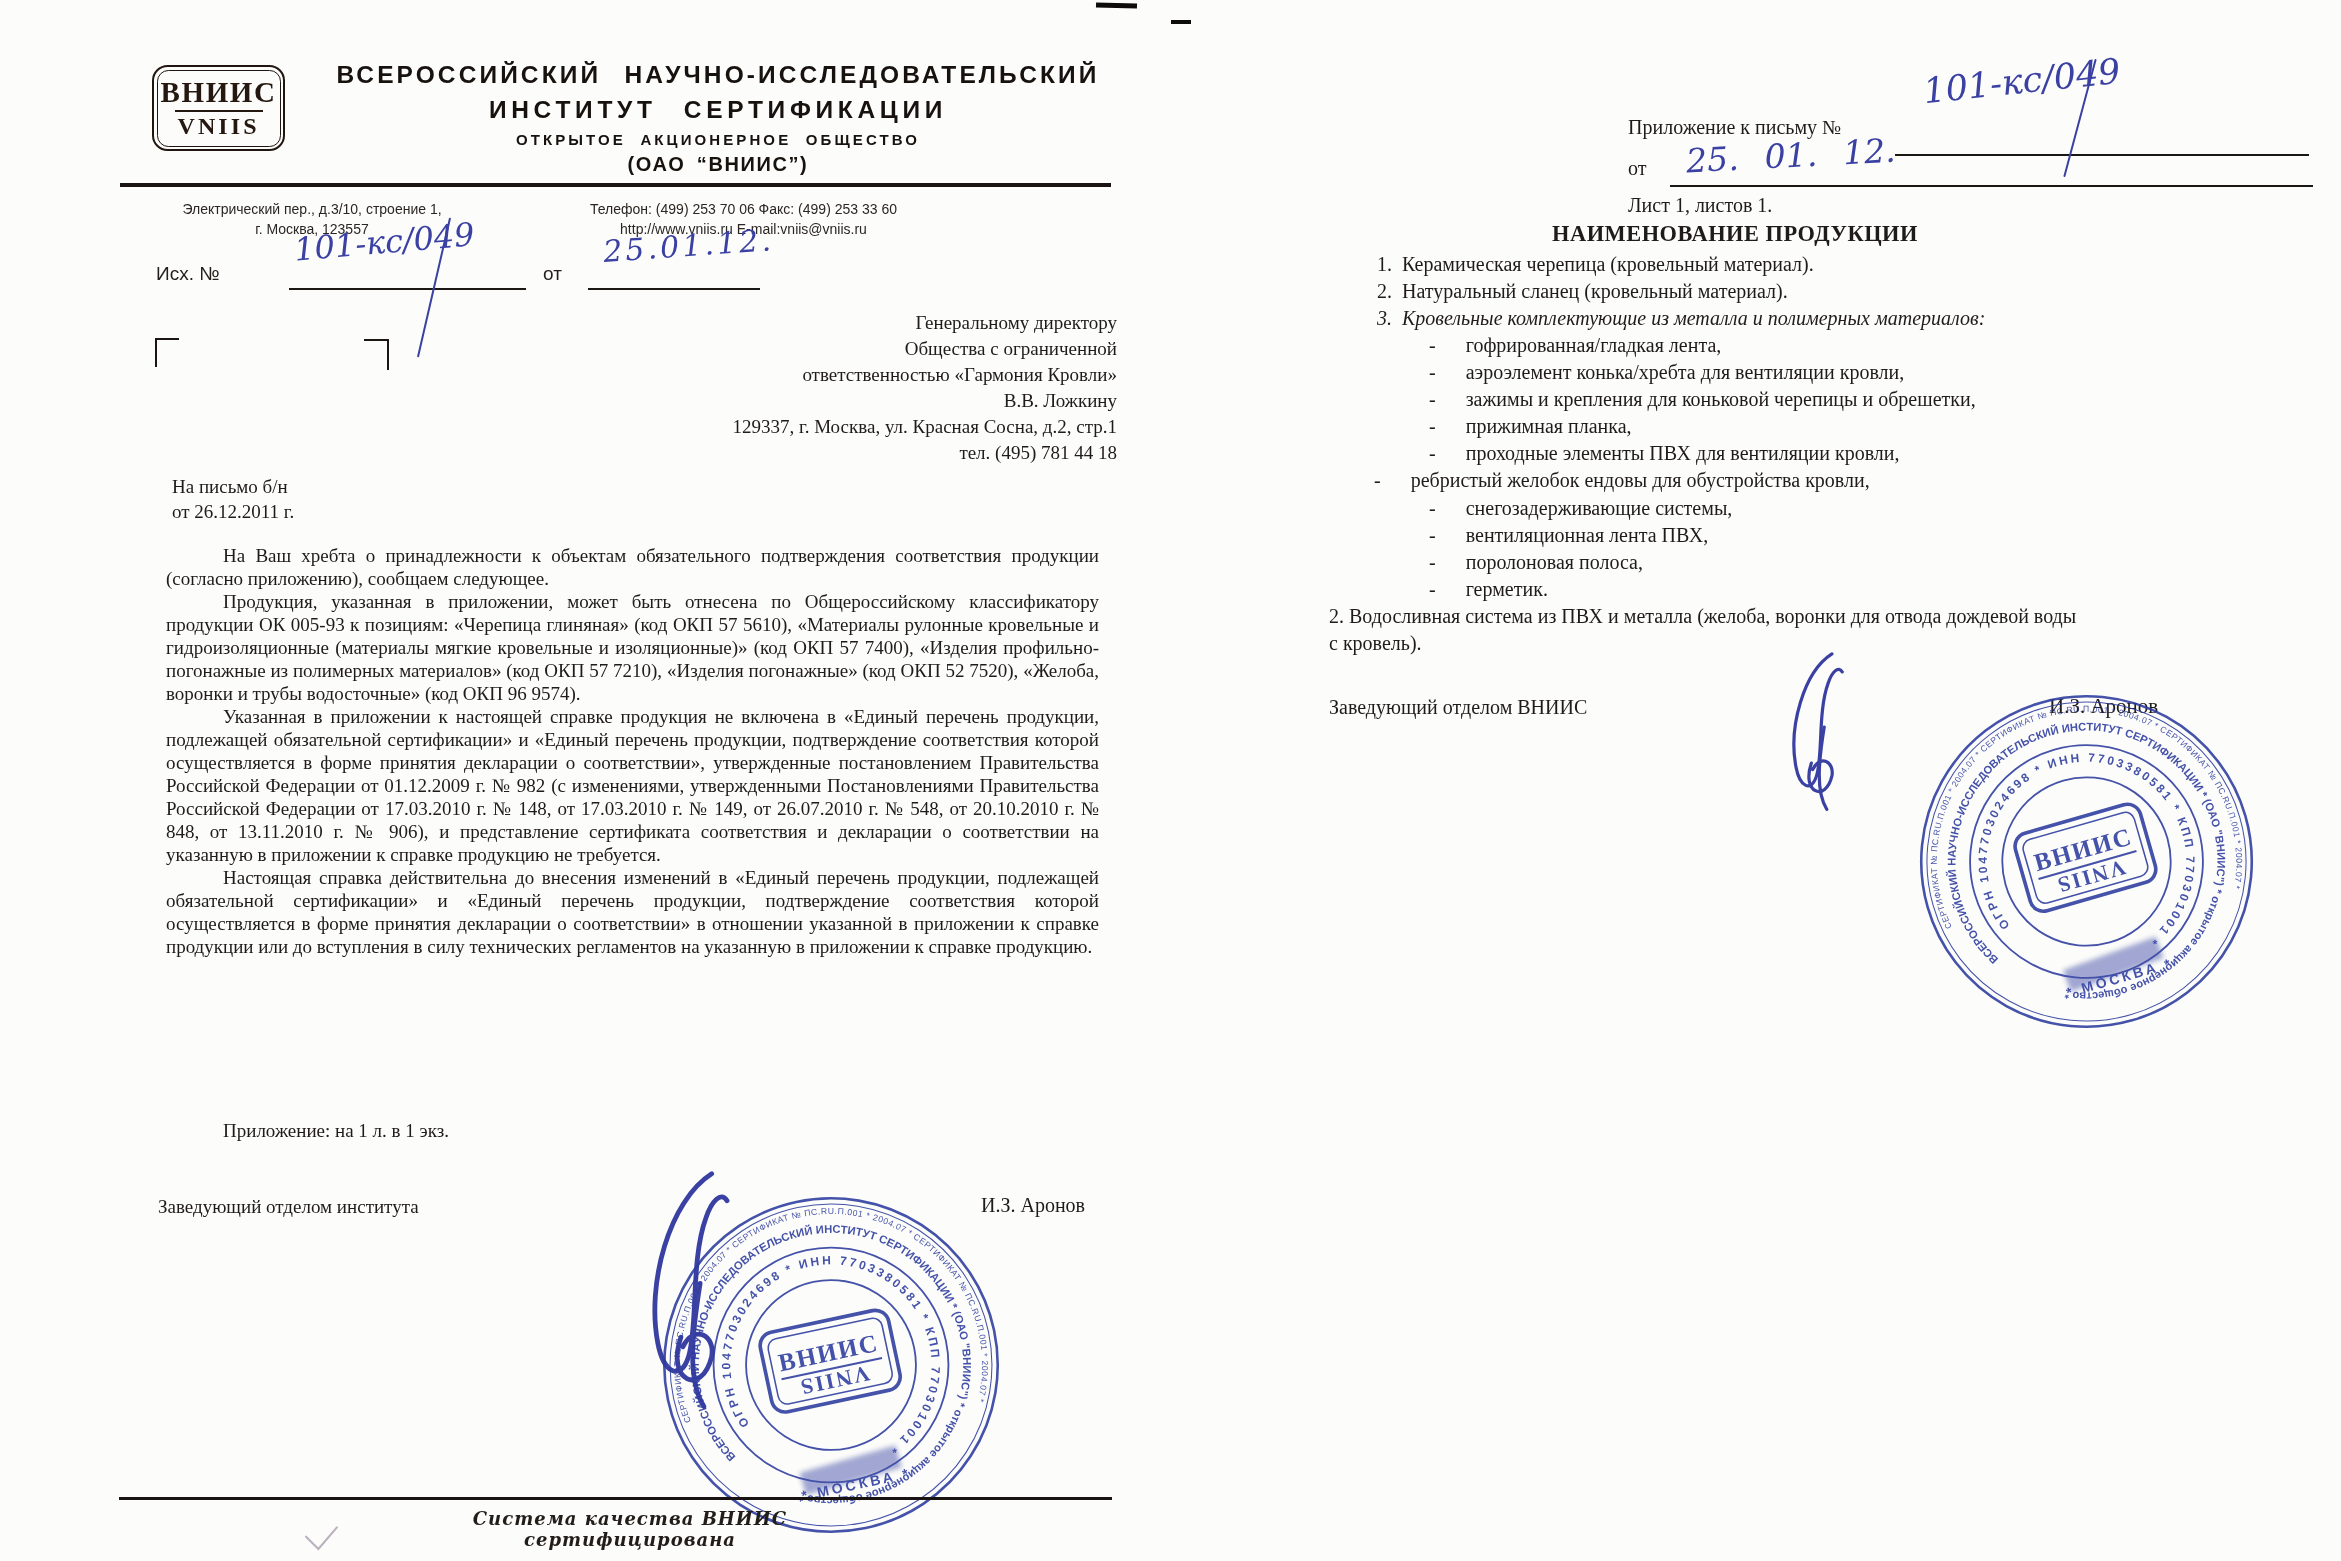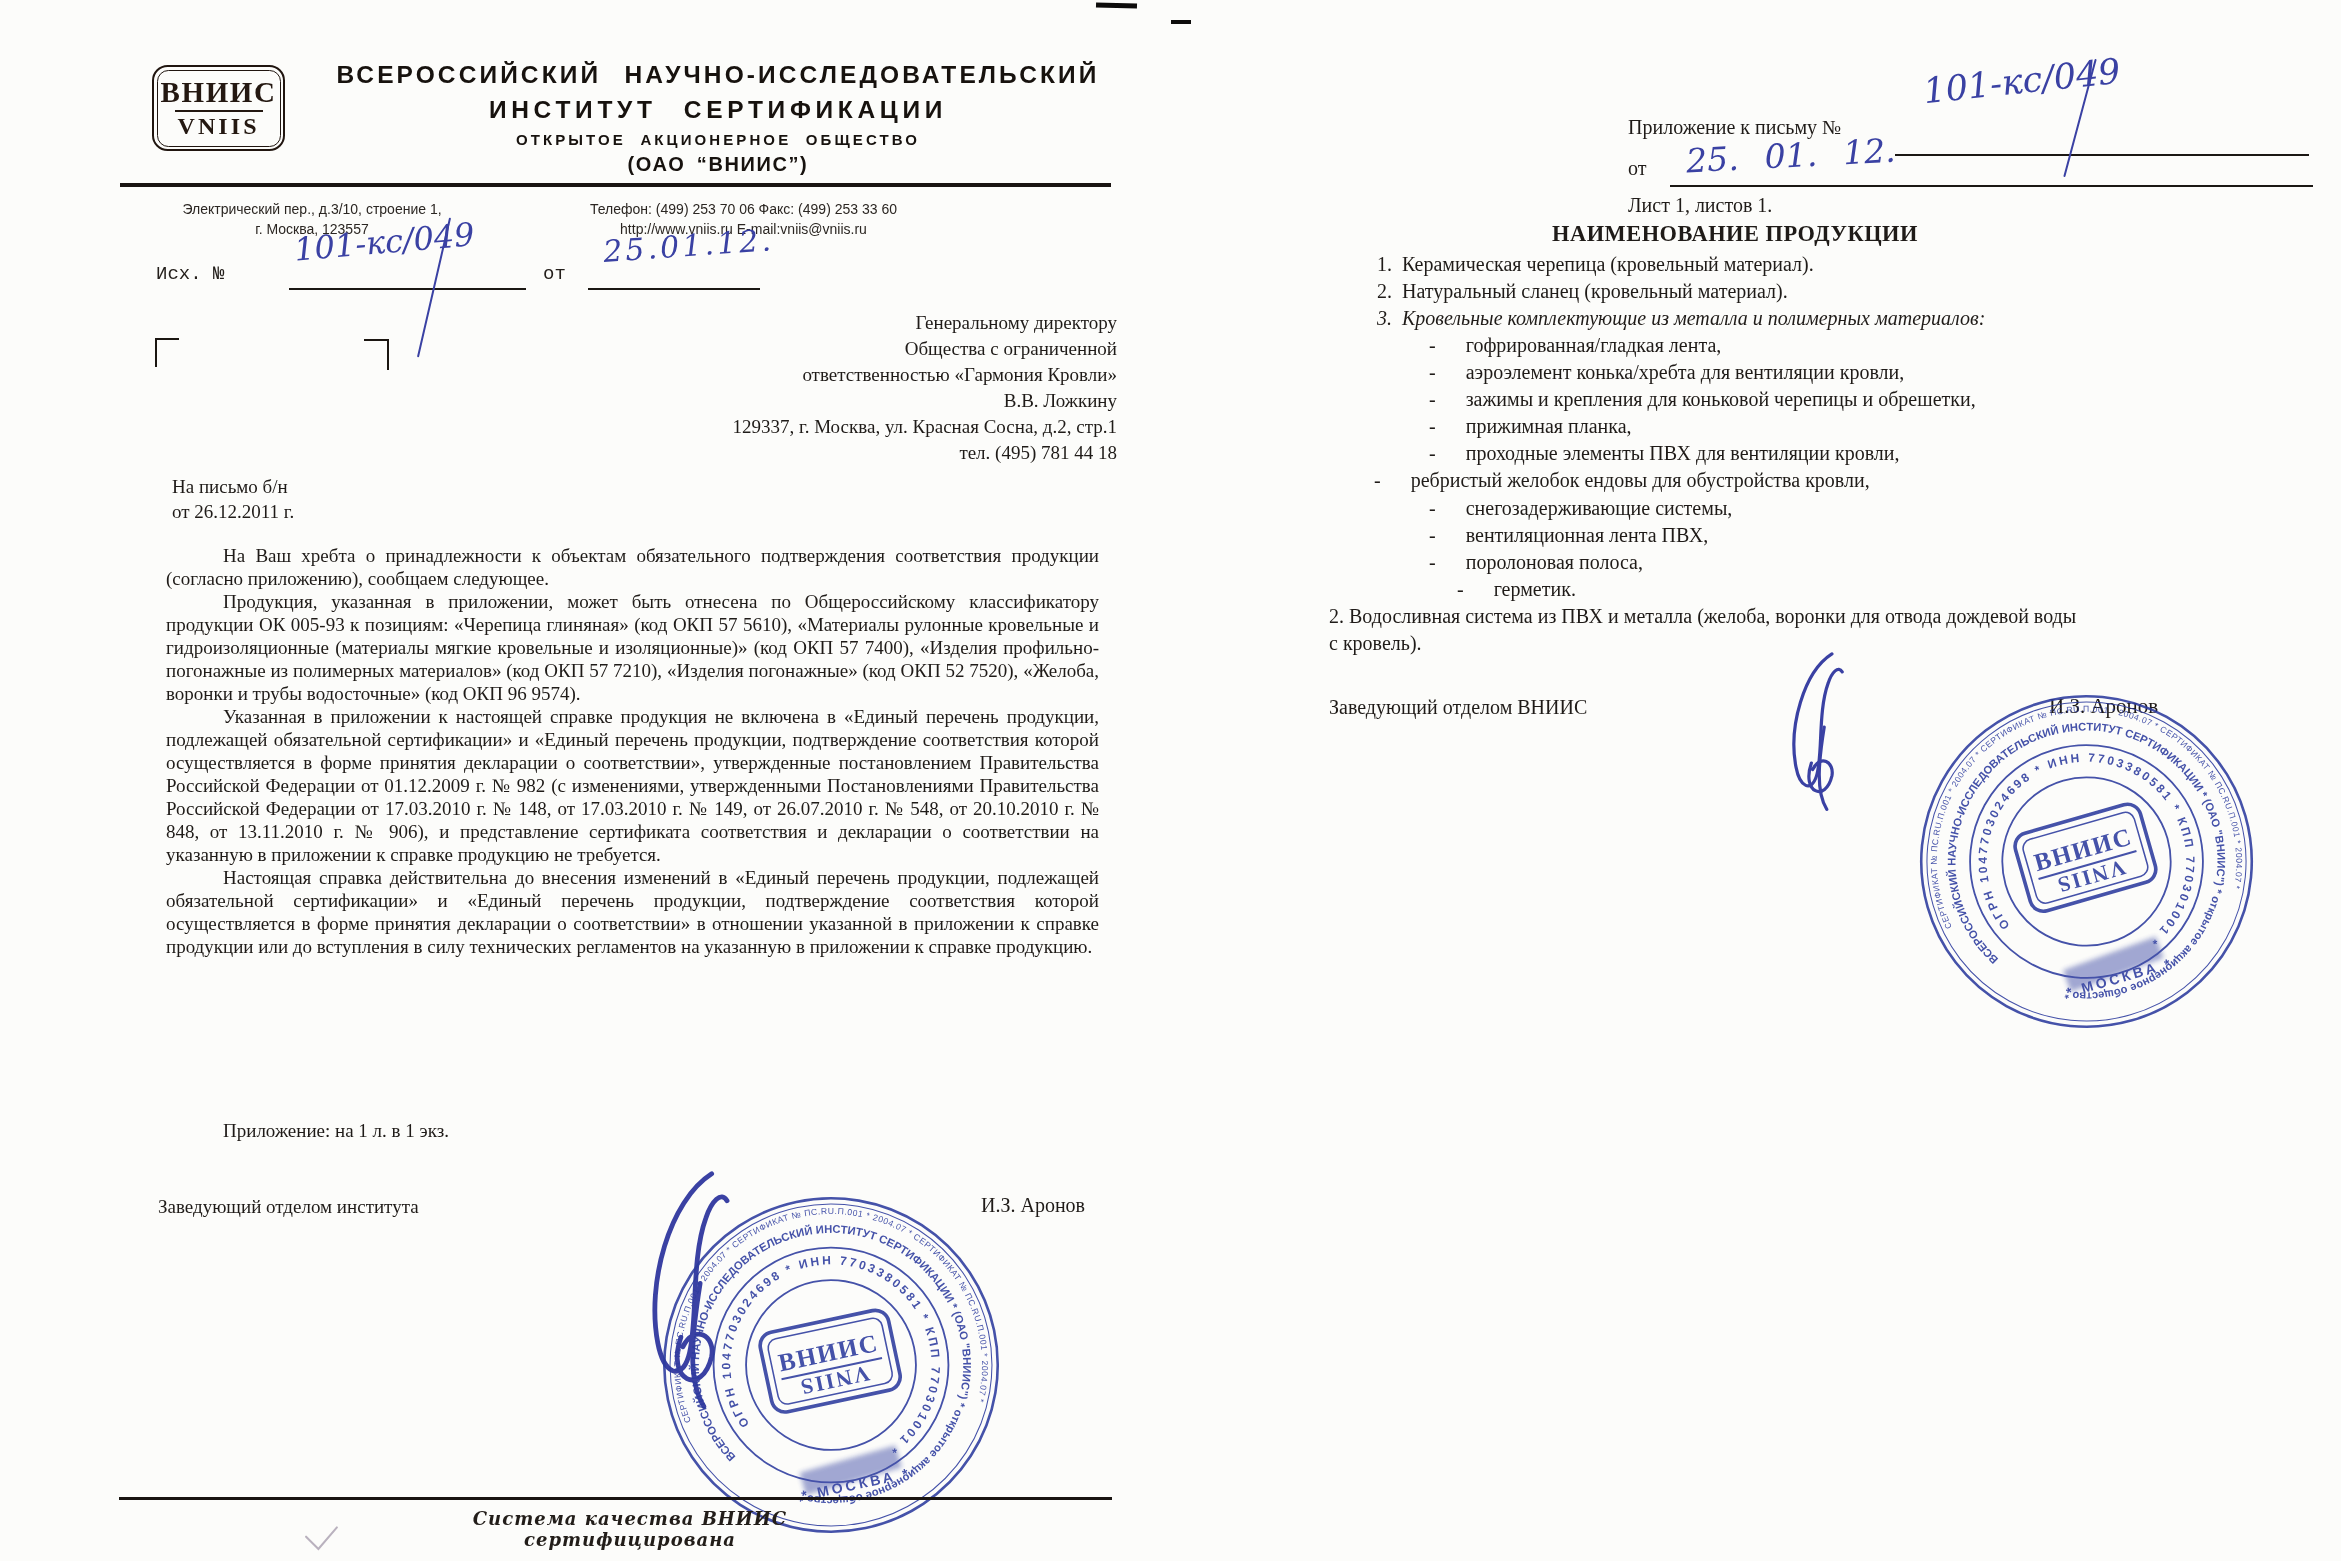--- a/index.html
+++ b/index.html
@@ -13,21 +13,21 @@
   .logo-ru{font-family:"Liberation Serif",serif;font-weight:bold;font-size:29px;letter-spacing:1.6px;color:#241811;line-height:1;}
   .logo-rule{width:88px;height:2.6px;background:#241811;margin:3.1px 0 2.1px;}
   .logo-en{font-family:"Liberation Serif",serif;font-weight:bold;font-size:24px;letter-spacing:3.1px;color:#241811;line-height:1;}
   .lh{text-align:center;font-family:"Liberation Sans",sans-serif;font-weight:bold;color:#17120e;}
   .lh1{font-size:24.5px;letter-spacing:3.1px;word-spacing:13.5px;}
   .lh2{font-size:24.5px;letter-spacing:4.7px;word-spacing:15.6px;margin-top:7.3px;}
   .lh3{font-size:15px;letter-spacing:3.1px;word-spacing:7.3px;margin-top:6.8px;}
   .lh4{font-size:20px;letter-spacing:1.6px;word-spacing:4.2px;margin-top:4.7px;}
   .rule{position:absolute;background:#191411;}
   .small-sans{font-family:"Liberation Sans",sans-serif;font-size:14px;line-height:20px;color:#2b2622;text-align:center;}
-  .mono{font-family:Liberation Mono, monospace;font-size:19px;color:#241f1b;}
+  .mono{font-family:Liberation Sans, sans-serif;font-size:19px;color:#241f1b;}
   .uline{position:absolute;height:2.1px;background:#1b1713;}
   .serif36{font-size:19px;line-height:26px;}
   .serif38{font-size:20px;}
   .body-text{width:933px;font-size:19px;line-height:23px;text-align:justify;}
   .body-text p{margin:0;text-indent:57px;}
   .bold{font-weight:bold;}
   .hand{font-family:"DejaVu Serif",serif;font-style:italic;color:#3a41a3;white-space:nowrap;}
   .ink-slash{position:absolute;background:#3a41a3;width:2.1px;border-radius:1.6px;}
   .corner-l{border-top:2.6px solid #1b1611;border-left:2.6px solid #1b1611;}
   .corner-r{border-top:2.6px solid #1b1611;border-right:2.6px solid #1b1611;}
@@ -181,21 +181,21 @@
 
   <div class="list-row" style="left:1429px;top:334px;"><span>-</span><span style="display:inline-block;width:30px;"></span><span>гофрированная/гладкая лента,</span></div>
   <div class="list-row" style="left:1429px;top:361px;"><span>-</span><span style="display:inline-block;width:30px;"></span><span>аэроэлемент конька/хребта для вентиляции кровли,</span></div>
   <div class="list-row" style="left:1429px;top:388px;"><span>-</span><span style="display:inline-block;width:30px;"></span><span>зажимы и крепления для коньковой черепицы и обрешетки,</span></div>
   <div class="list-row" style="left:1429px;top:415px;"><span>-</span><span style="display:inline-block;width:30px;"></span><span>прижимная планка,</span></div>
   <div class="list-row" style="left:1429px;top:442px;"><span>-</span><span style="display:inline-block;width:30px;"></span><span>проходные элементы ПВХ для вентиляции кровли,</span></div>
   <div class="list-row" style="left:1374px;top:469px;"><span>-</span><span style="display:inline-block;width:30px;"></span><span>ребристый желобок ендовы для обустройства кровли,</span></div>
   <div class="list-row" style="left:1429px;top:497px;"><span>-</span><span style="display:inline-block;width:30px;"></span><span>снегозадерживающие системы,</span></div>
   <div class="list-row" style="left:1429px;top:524px;"><span>-</span><span style="display:inline-block;width:30px;"></span><span>вентиляционная лента ПВХ,</span></div>
   <div class="list-row" style="left:1429px;top:551px;"><span>-</span><span style="display:inline-block;width:30px;"></span><span>поролоновая полоса,</span></div>
-  <div class="list-row" style="left:1429px;top:578px;margin-left:28px;"><span>-</span><span style="display:inline-block;width:30px;"></span><span>герметик.</span></div>
+  <div class="list-row" style="left:1429px;top:578px;"><span>-</span><span style="display:inline-block;width:30px;"></span><span>герметик.</span></div>
 
   <div class="list-row" style="left:1329px;top:605px;">2. Водосливная система из ПВХ и металла (желоба, воронки для отвода дождевой воды</div>
   <div class="list-row" style="left:1329px;top:632px;">с кровель).</div>
 
   <div class="abs" style="left:1329px;top:696px;font-size:20px;">Заведующий отделом ВНИИС</div>
   <div class="abs" style="left:2049px;top:694px;font-size:21px;">И.З. Аронов</div>
 
   <svg class="abs" style="left:1768px;top:650px;" width="133" height="167" viewBox="0 0 200 260">
     <use href="#sig-path"></use>
   </svg>

